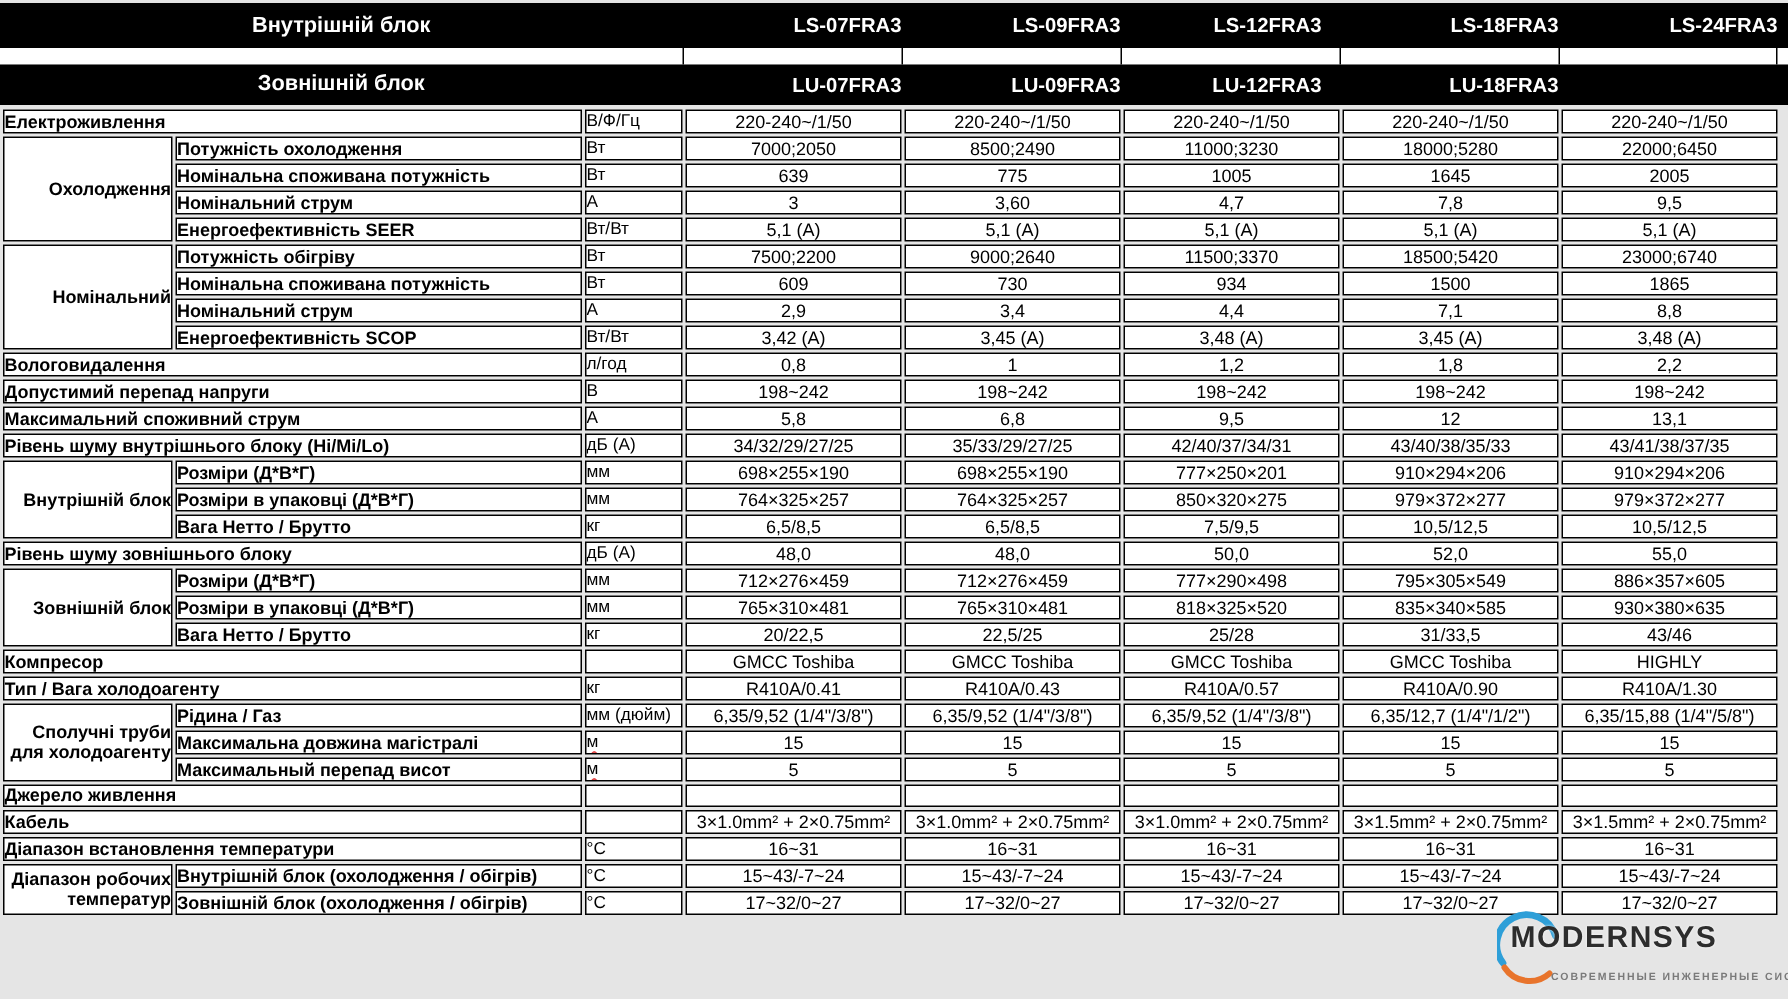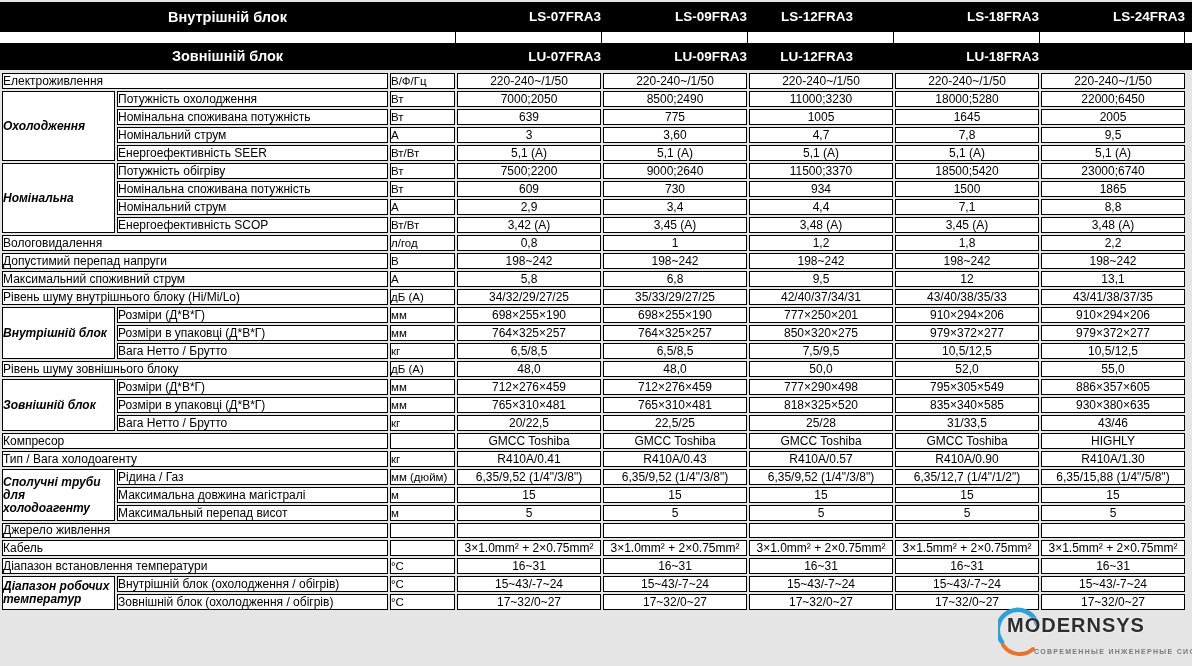--- a/index.html
+++ b/index.html
@@ -7,33 +7,33 @@
           font-family:"Liberation Sans","DejaVu Sans",sans-serif;color:#000;}
 
   
   .hbar{position:absolute;left:0;width:1192px;background:#000;color:#fff;}
   .hbar1{top:2px;height:30px;}
   .hbar2{top:43px;height:27px;}
   .hlabel{position:absolute;left:0;width:455px;text-align:center;font-weight:bold;font-size:14.5px;}
   .hbar1 .hlabel,.hbar1 .model{line-height:30px;}
   .hbar2 .hlabel,.hbar2 .model{line-height:27px;}
   .model{position:absolute;width:144px;text-align:right;font-weight:bold;font-size:13.5px;}
-  .m0{left:457px}.m1{left:603px}.m2{left:709px}.m3{left:895px}.m4{left:1041px}
+  .m0{left:457px}.m1{left:603px}.m2{left:737px}.m3{left:895px}.m4{left:1041px}
   .hgap{position:absolute;top:32px;left:0;width:1192px;height:11px;background:#fff;}
   .gd{position:absolute;top:0;width:1px;height:11px;background:#000;}
 
   
   table#spec-table{position:absolute;top:71px;left:0;border-collapse:separate;border-spacing:2px;
         table-layout:fixed;width:1187px;}
   #spec-table td{border:1px solid #000;box-sizing:border-box;height:14px;padding:0;
         vertical-align:middle;background:#fff;overflow:hidden;}
   tr.row-med td{height:22px;}
   tr.row-tall td{height:30px;}
-  .gcell{font-weight:bold;text-align:left;font-size:12px;line-height:13px;padding:0 2px;font-style:italic;}
-  .lcell{font-weight:normal;font-size:12px;padding-left:3px;text-align:left;line-height:13px;}
+  .gcell{font-weight:bold;text-align:right;font-size:12px;line-height:13px;padding:0 2px;}
+  .lcell{font-weight:bold;font-size:12px;padding-left:3px;text-align:left;line-height:13px;}
   .ucell{font-size:11.5px;}
   .vcell{text-align:center;font-size:12px;}
   .red-underline{text-decoration:underline;text-decoration-style:wavy;text-decoration-color:#e04343;
         text-decoration-thickness:1px;text-underline-offset:2px;}
 
   
   .watermark{position:absolute;left:998px;top:598px;width:194px;height:68px;pointer-events:none;}
   .wm-arcs{position:absolute;left:0;top:6px;}
   .wm-text{position:absolute;left:9px;top:16px;font-size:20px;font-weight:800;letter-spacing:1px;
         color:#2d2d2d;text-shadow:0 0 2px rgba(255,255,255,.85);white-space:nowrap;}
@@ -123,21 +123,21 @@
         <tr>
           <td class="lcell">Енергоефективність SEER</td>
           <td class="ucell">Вт/Вт</td>
           <td class="vcell">5,1 (A)</td>
           <td class="vcell">5,1 (A)</td>
           <td class="vcell">5,1 (A)</td>
           <td class="vcell">5,1 (A)</td>
           <td class="vcell">5,1 (A)</td>
         </tr>
         <tr>
-          <td class="gcell" rowspan="4">Номінальна</td>
+          <td class="gcell" rowspan="4">Номінальний</td>
           <td class="lcell">Потужність обігріву</td>
           <td class="ucell">Вт</td>
           <td class="vcell">7500;2200</td>
           <td class="vcell">9000;2640</td>
           <td class="vcell">11500;3370</td>
           <td class="vcell">18500;5420</td>
           <td class="vcell">23000;6740</td>
         </tr>
         <tr>
           <td class="lcell">Номінальна споживана потужність</td>

